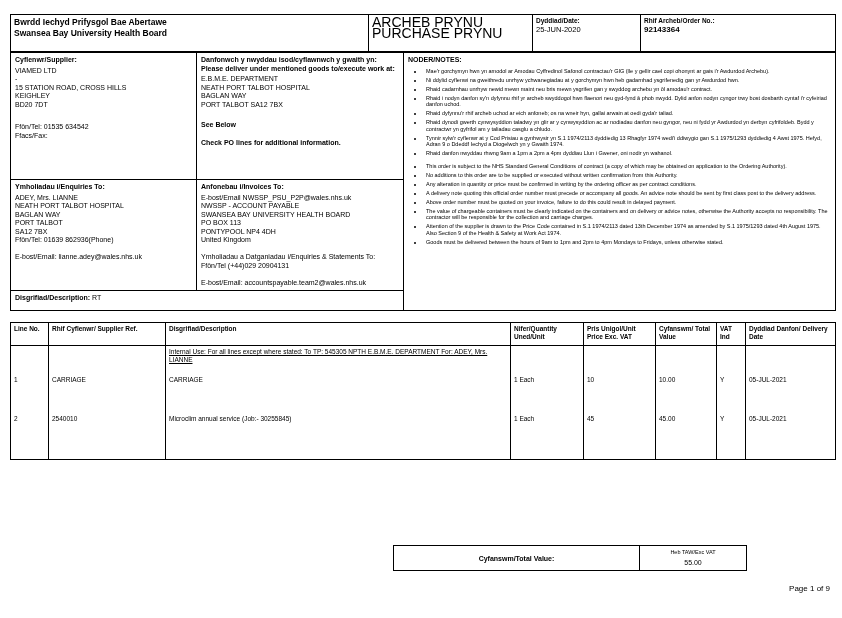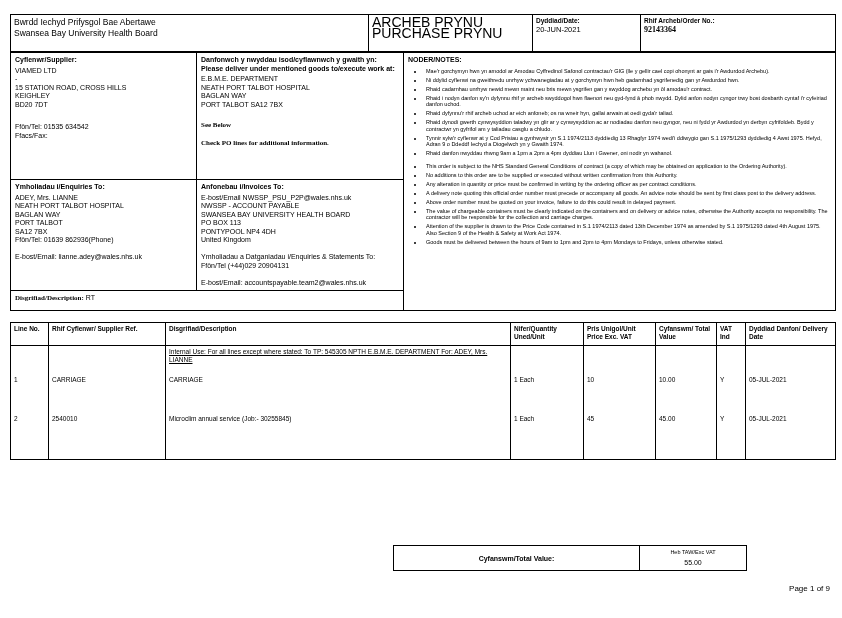--- a/index.html
+++ b/index.html
@@ -3,28 +3,28 @@
 <meta charset="utf-8">
 <style>
   * { margin:0; padding:0; box-sizing:border-box; }
   html, body { width:842px; height:618px; overflow:hidden; }
   body {
     background:#ffffff;
     color:#000;
     font-family:"Liberation Sans", sans-serif;
     position:relative;
   }
-  .b { font-weight:bold;font-family:Liberation Serif, serif; }
+  .b { font-weight:bold; }
   table { border-collapse:collapse; }
   td, th { vertical-align:top; }
 
   
   .hdr { position:absolute; left:10px; top:14px; width:825px; height:38px; table-layout:fixed; }
   .hdr td { border:1px solid #000; padding:2px 3px; font-size:7px; line-height:9px; }
-  .org-line { font-size:8.5px; line-height:11px; font-weight:normal; }
+  .org-line { font-size:8.5px; line-height:11px; font-weight:bold; }
   .title-line { font-size:14px; line-height:11px; font-weight:normal; }
   .cell-lbl { font-size:6.5px; font-weight:bold; line-height:8px; }
   .cell-val { font-size:7.5px; line-height:10px; }
   .cell-val.b { font-size:8px; }
 
   
   .band { position:absolute; left:10px; top:52px; width:825px; table-layout:fixed; }
   .band td { border:1px solid #000; padding:3px 4px; font-size:7px; line-height:8.5px; }
   .band tr.r1 > td { height:127px; }
   .band tr.r2 > td { height:110px; }
@@ -78,21 +78,21 @@
       <td>
         <div class="org-line">Bwrdd Iechyd Prifysgol Bae Abertawe</div>
         <div class="org-line">Swansea Bay University Health Board</div>
       </td>
       <td>
         <div class="title-line">ARCHEB PRYNU</div>
         <div class="title-line">PURCHASE PRYNU</div>
       </td>
       <td>
         <div class="cell-lbl">Dyddiad/Date:</div>
-        <div class="cell-val">20-JUN-2021</div>
+        <div class="cell-val">25-JUN-2020</div>
       </td>
       <td>
         <div class="cell-lbl">Rhif Archeb/Order No.:</div>
         <div class="cell-val b">92143364</div>
       </td>
     </tr>
   </tbody>
     </table>
 
   <table class="band">

